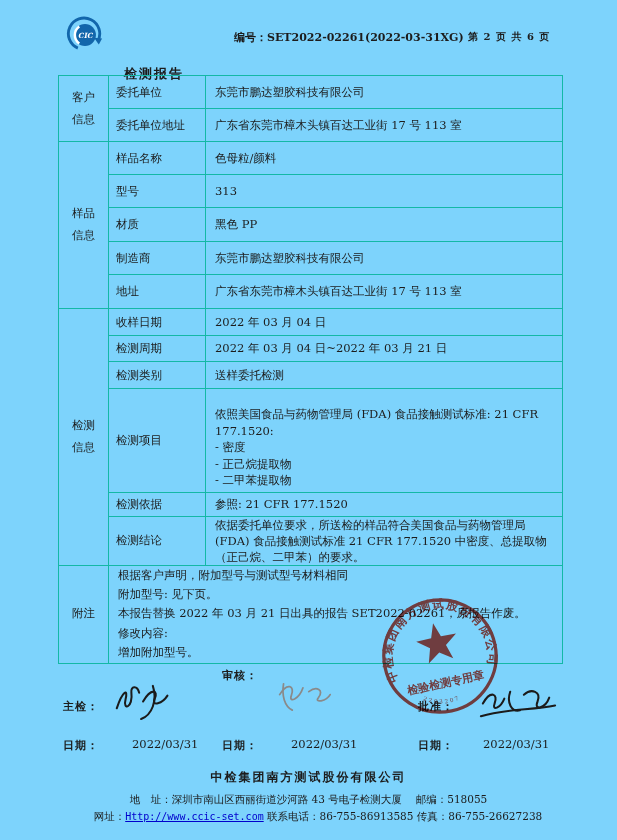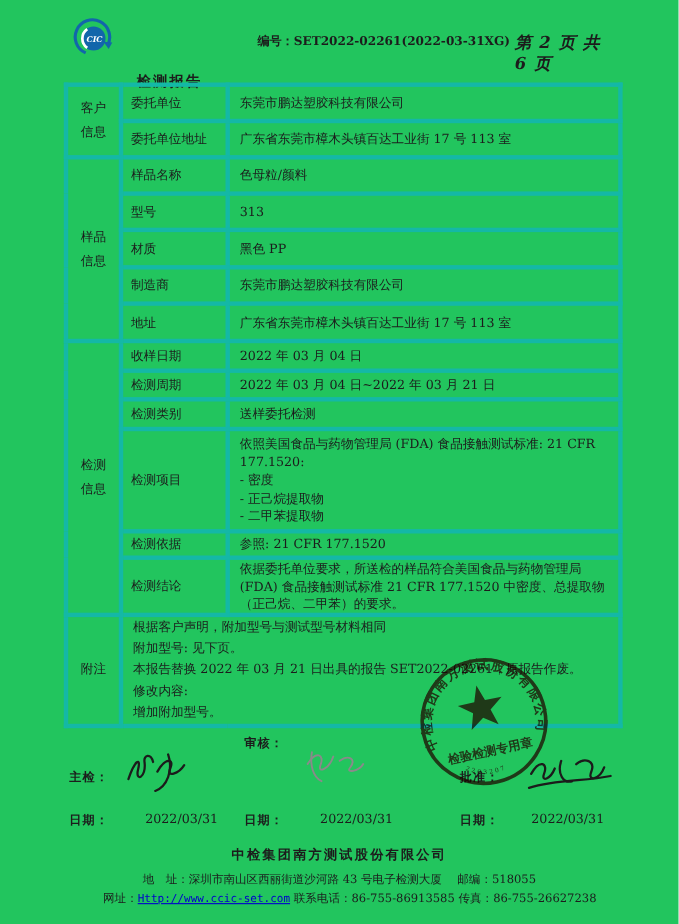--- a/index.html
+++ b/index.html
@@ -1,35 +1,35 @@
 <!DOCTYPE html>
 <html><head>
 <meta charset="utf-8">
 <style>
   * { margin:0; padding:0; box-sizing:border-box; }
   html,body { background:#ffffff; }
   .page {
-    position:relative; width:617px; height:840px; background:#22c55e;
+    position:relative; width:617px; height:840px; background:#7dd3fc;
     font-family:"DejaVu Serif","Liberation Serif",serif;
     color:#1c1c1c; overflow:hidden;
   }
   
   .hdr { position:absolute; left:58px; top:14px; width:504px; height:44px; }
   .hdr .logo { position:absolute; left:8px; top:2px; }
   .hdr .title { position:absolute; left:66px; top:15px; font-size:13px; font-weight:bold; letter-spacing:2px;margin-top:36px; }
   .hdr .repno { position:absolute; left:176px; top:16px; font-size:11px; font-weight:bold; }
-  .hdr .pageinfo { position:absolute; left:410px; top:16px; font-size:15px; font-weight:bold; letter-spacing:1px;font-style:italic; }
+  .hdr .pageinfo { position:absolute; left:410px; top:16px; font-size:10px; font-weight:bold; letter-spacing:1px; }
   
   .tblwrap { position:absolute; left:58px; top:75px; width:504px; }
   table { border-collapse:collapse; table-layout:fixed; width:504px; }
-  td { border:4px solid #14b8a6; font-size:11.5px; vertical-align:middle; overflow:hidden; }
+  td { border:1px solid #14b8a6; font-size:11.5px; vertical-align:middle; overflow:hidden; }
   td.sec { text-align:center; line-height:1.9; font-size:11.5px; }
   td.lab { padding-left:7px; }
   td.val { padding-left:9px; padding-right:6px; line-height:1.45; }
-  td.multi { vertical-align:middle; padding-top:3px; padding-bottom:3px; }
+  td.multi { vertical-align:middle; padding-top:17px; padding-bottom:3px; }
   td.multi div { line-height:16.5px; }
   td.notes div { line-height:19.4px; }
   
   .sig-label { position:absolute; font-size:11px; font-weight:bold; letter-spacing:1px; }
   .sig-svg { position:absolute; }
   .date-val { position:absolute; font-size:11.5px; }
   
   .stamp { position:absolute; left:379px; top:595px; width:122px; height:122px;
            transform:rotate(-12deg); mix-blend-mode:multiply; opacity:0.92; z-index:3; }
   .sig3 { z-index:4; }

